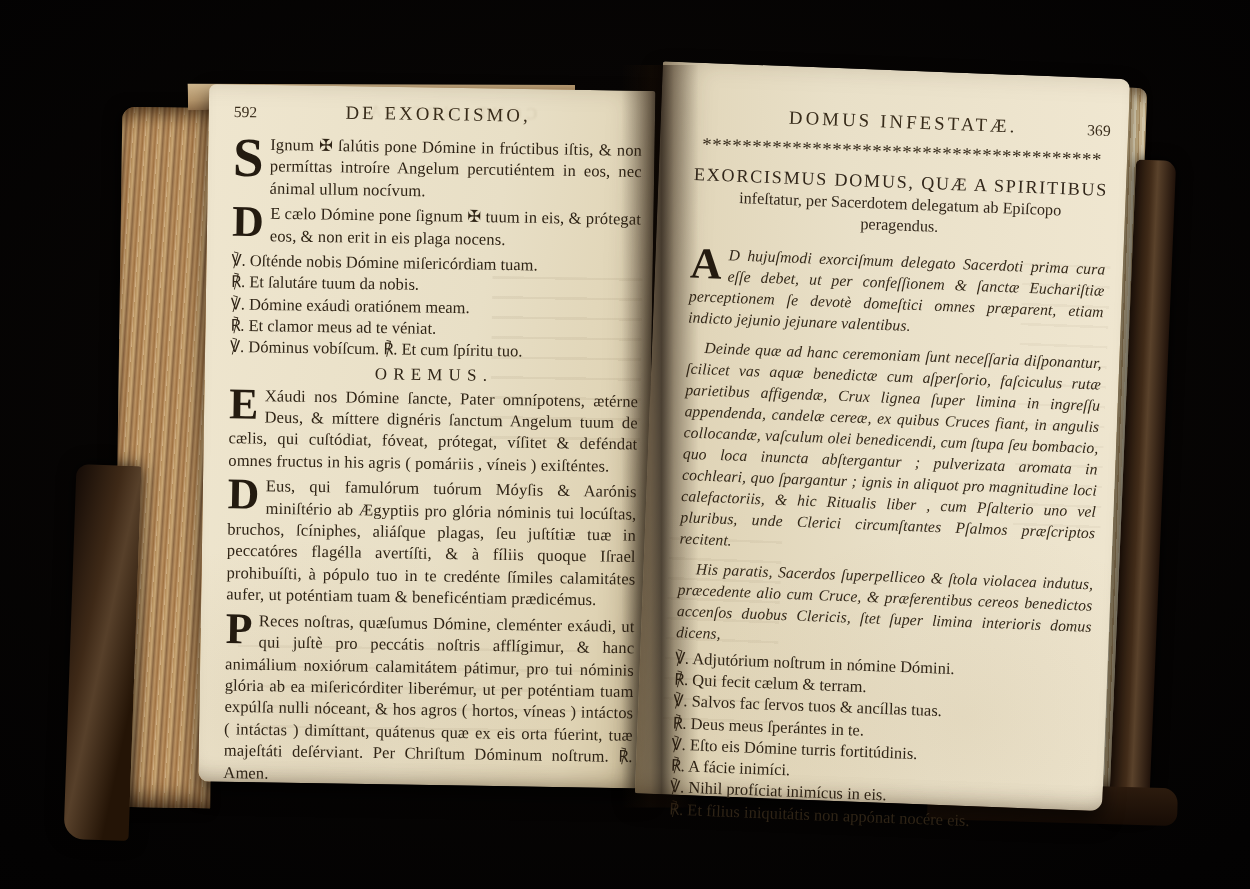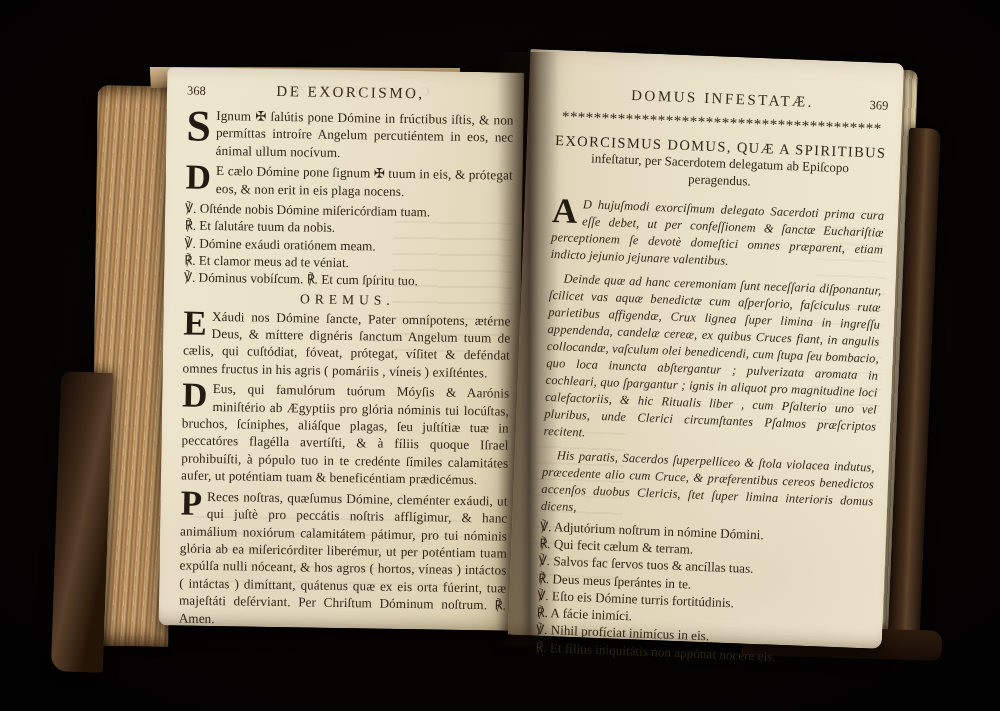--- a/index.html
+++ b/index.html
@@ -139,21 +139,21 @@
   <div class="edge-right"></div>
   <div class="leather-right"></div>
   <div class="leather-bottom"></div>
 
   <div class="page page-left">
     <div class="ghost">CONT. NOCIVA.</div>
     <div class="smudge sm-l1"></div>
     <div class="smudge sm-l2"></div>
 
     <div class="running">
-      <span class="pagenum">368</span>
+      <span class="pagenum">592</span>
       <span class="rh-title">DE EXORCISMO,</span>
       <span class="pagenum"></span>
     </div>
 
     <p class="para mb3">
       <span class="dc dc-big">S</span><span>Ignum ✠ ſalútis pone Dómine in frúctibus iſtis, &amp; non permíttas introíre Angelum percutiéntem in eos, nec ánimal ullum nocívum.</span>
     </p>
     <p class="para mb3">
       <span class="dc">D</span><span>E cælo Dómine pone ſignum ✠ tuum in eis, &amp; prótegat eos, &amp; non erit in eis plaga nocens.</span>
     </p>

